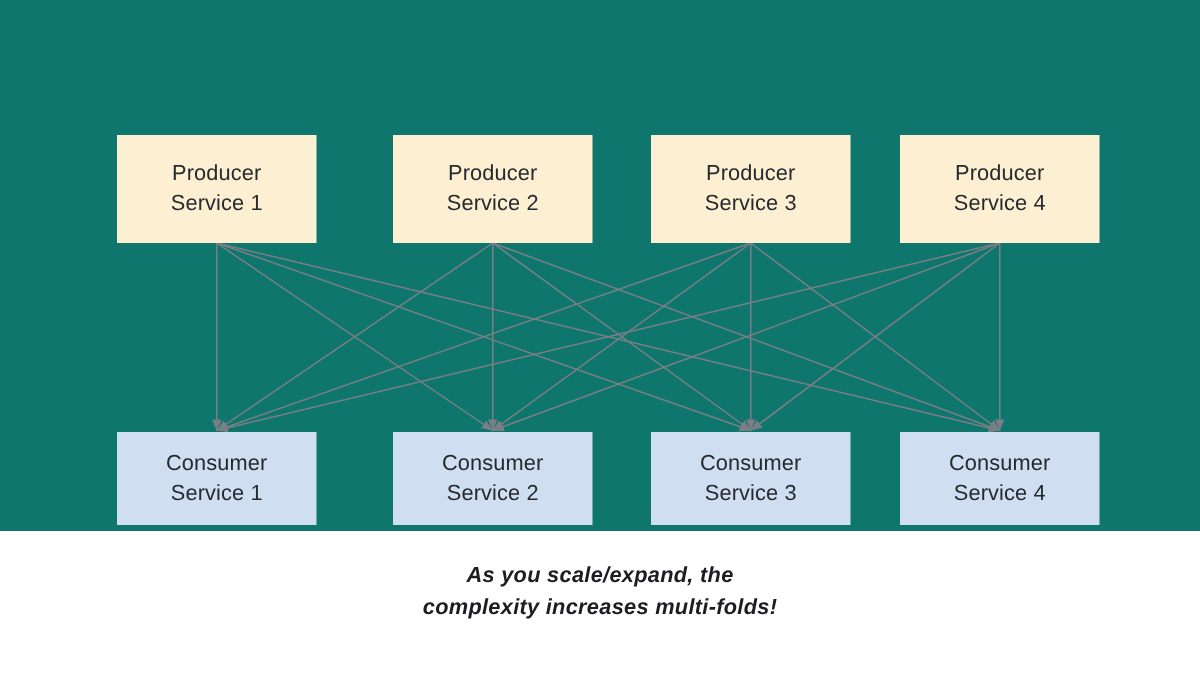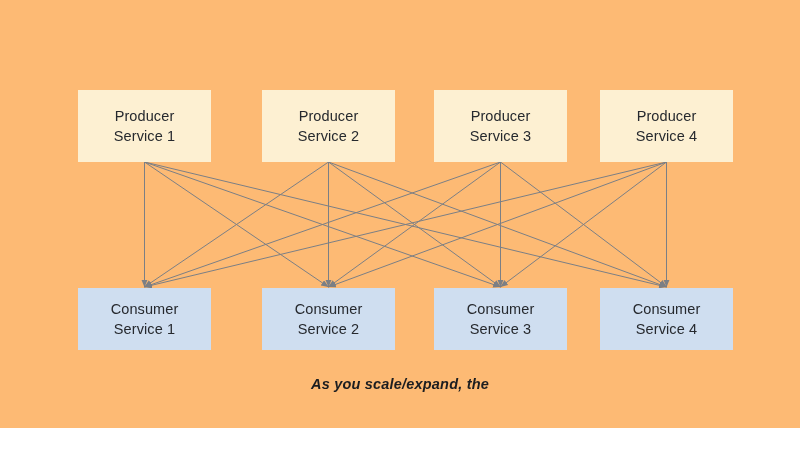--- a/index.html
+++ b/index.html
@@ -9,22 +9,22 @@
   }
   body {
     width: 800px;
     height: 454px;
     font-family: "Liberation Sans", sans-serif;
     overflow: hidden;
   }
   #canvas {
     position: relative;
     width: 800px;
-    height: 428px;
-    background: #fdba74;
+    height: 354px;
+    background: #0f766e;
   }
   #edges {
     position: absolute;
     left: 0;
     top: 0;
     width: 800px;
     height: 454px;
   }
   .node {
     position: absolute;
@@ -124,15 +124,16 @@
     <span class="line2">Service 3</span>
   </div>
 
   <div class="node consumer" style="left:600px; top:288px; width:133px; height:62px; background:#cfdef0;">
     <span class="line1">Consumer</span>
     <span class="line2">Service 4</span>
   </div>
 
   <div class="caption" style="top:374px;">
     <span>As you scale/expand, the</span>
+    <span>complexity increases multi-folds!</span>
   </div>
 
 </div>
 
 </body></html>

